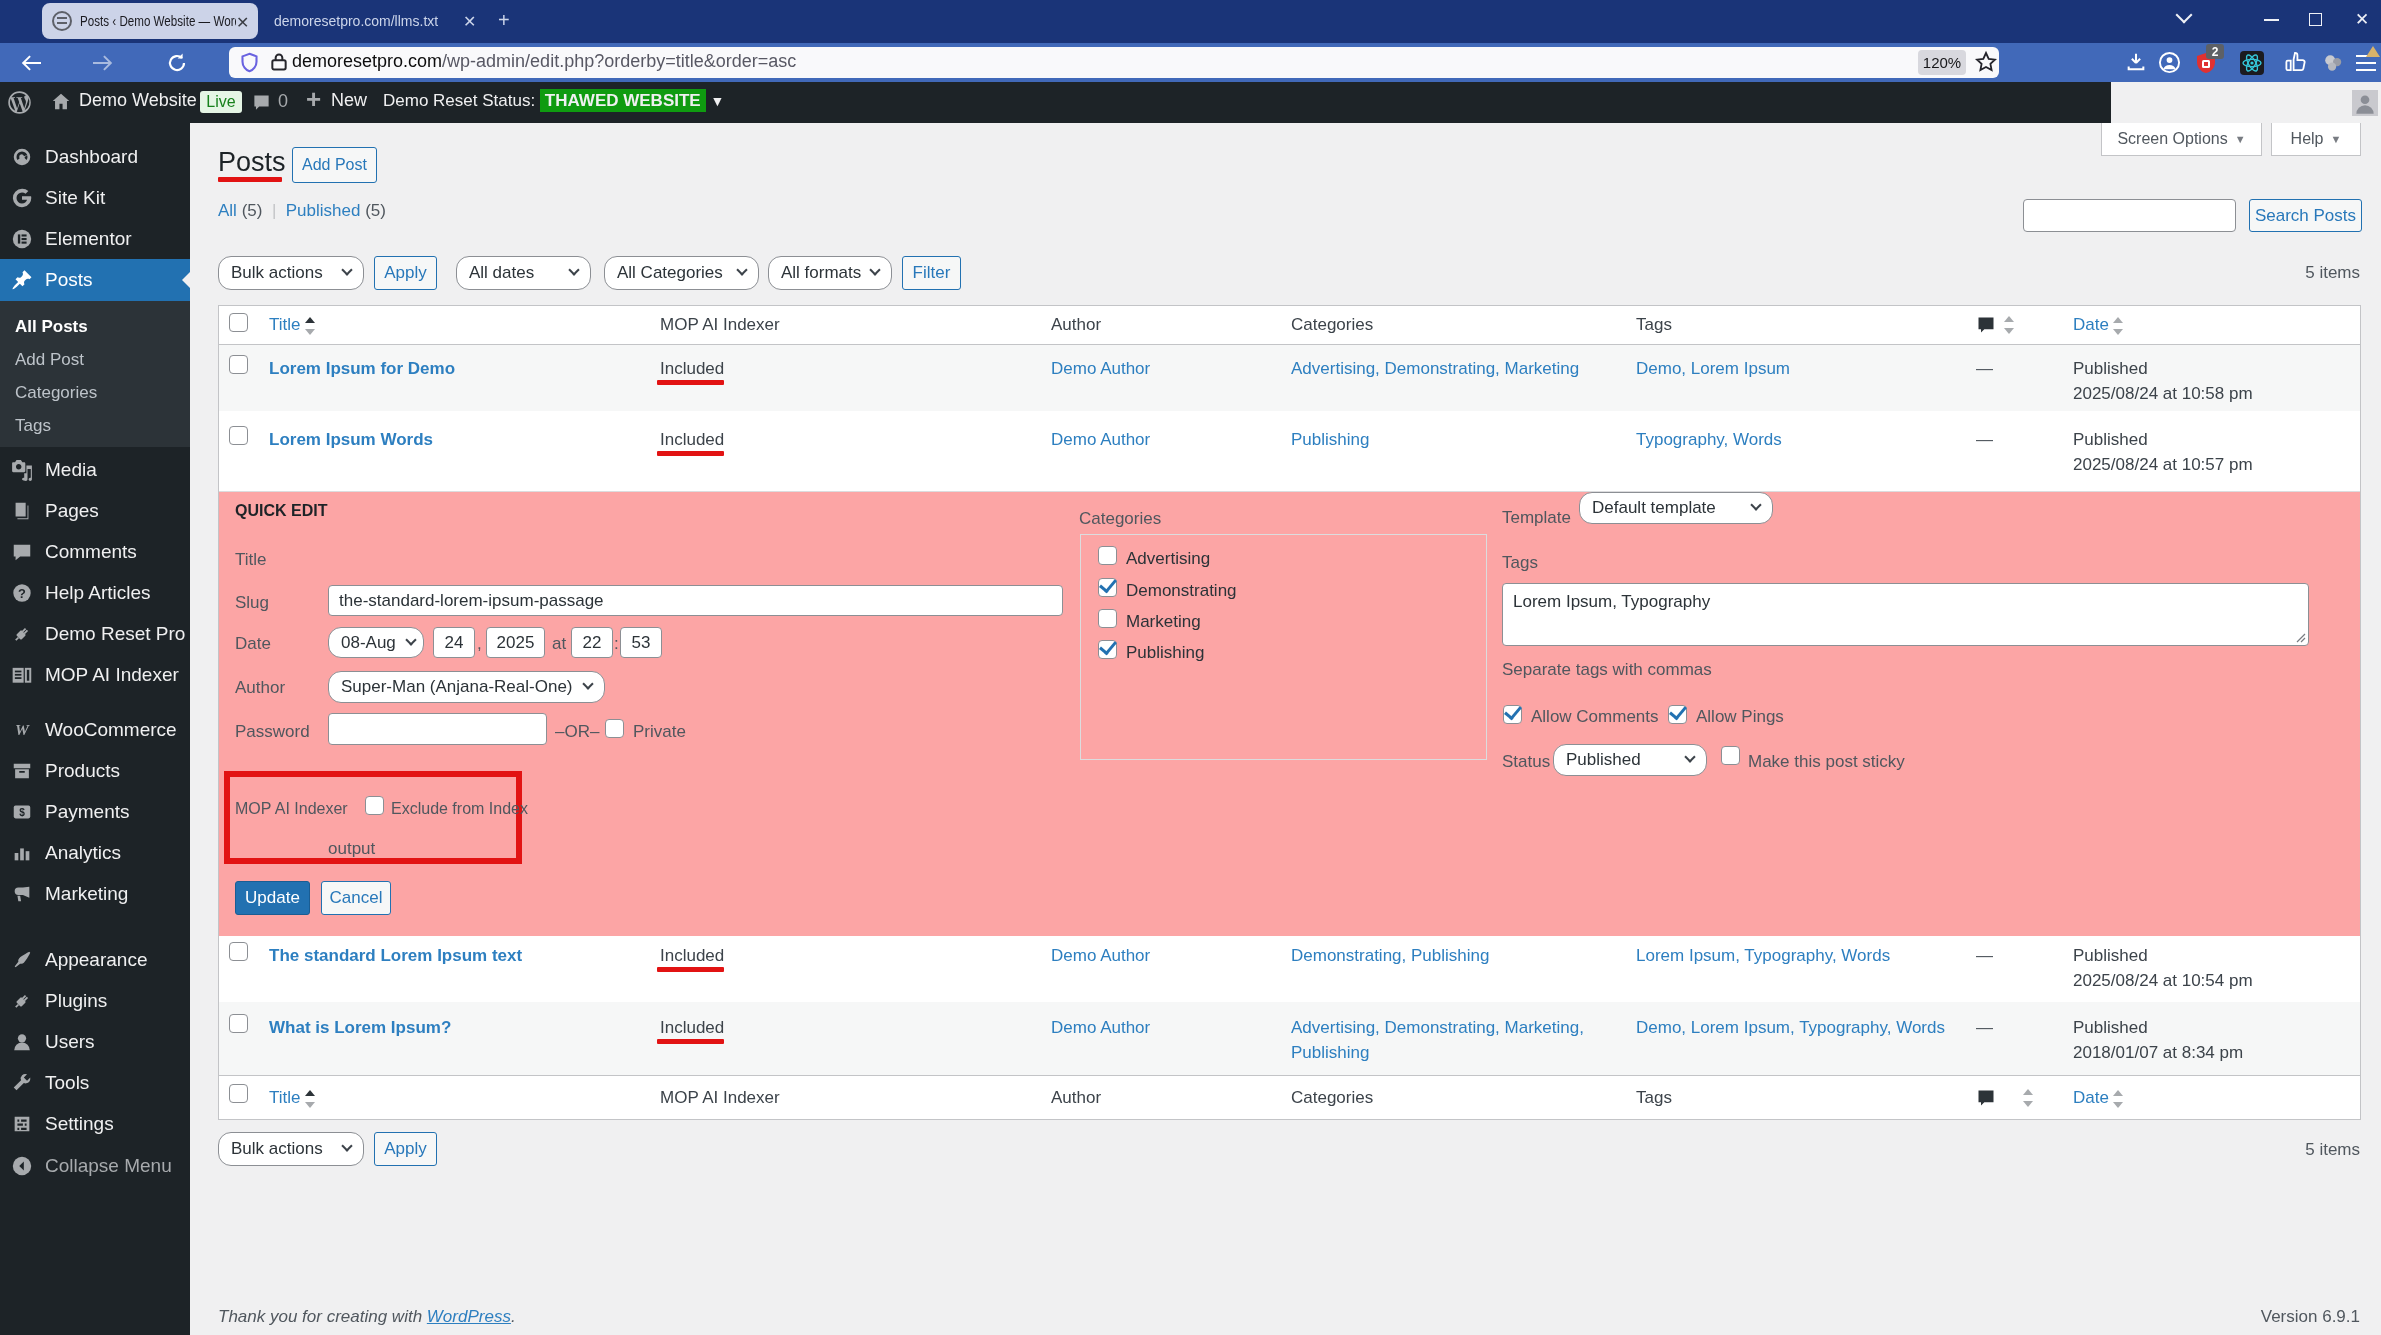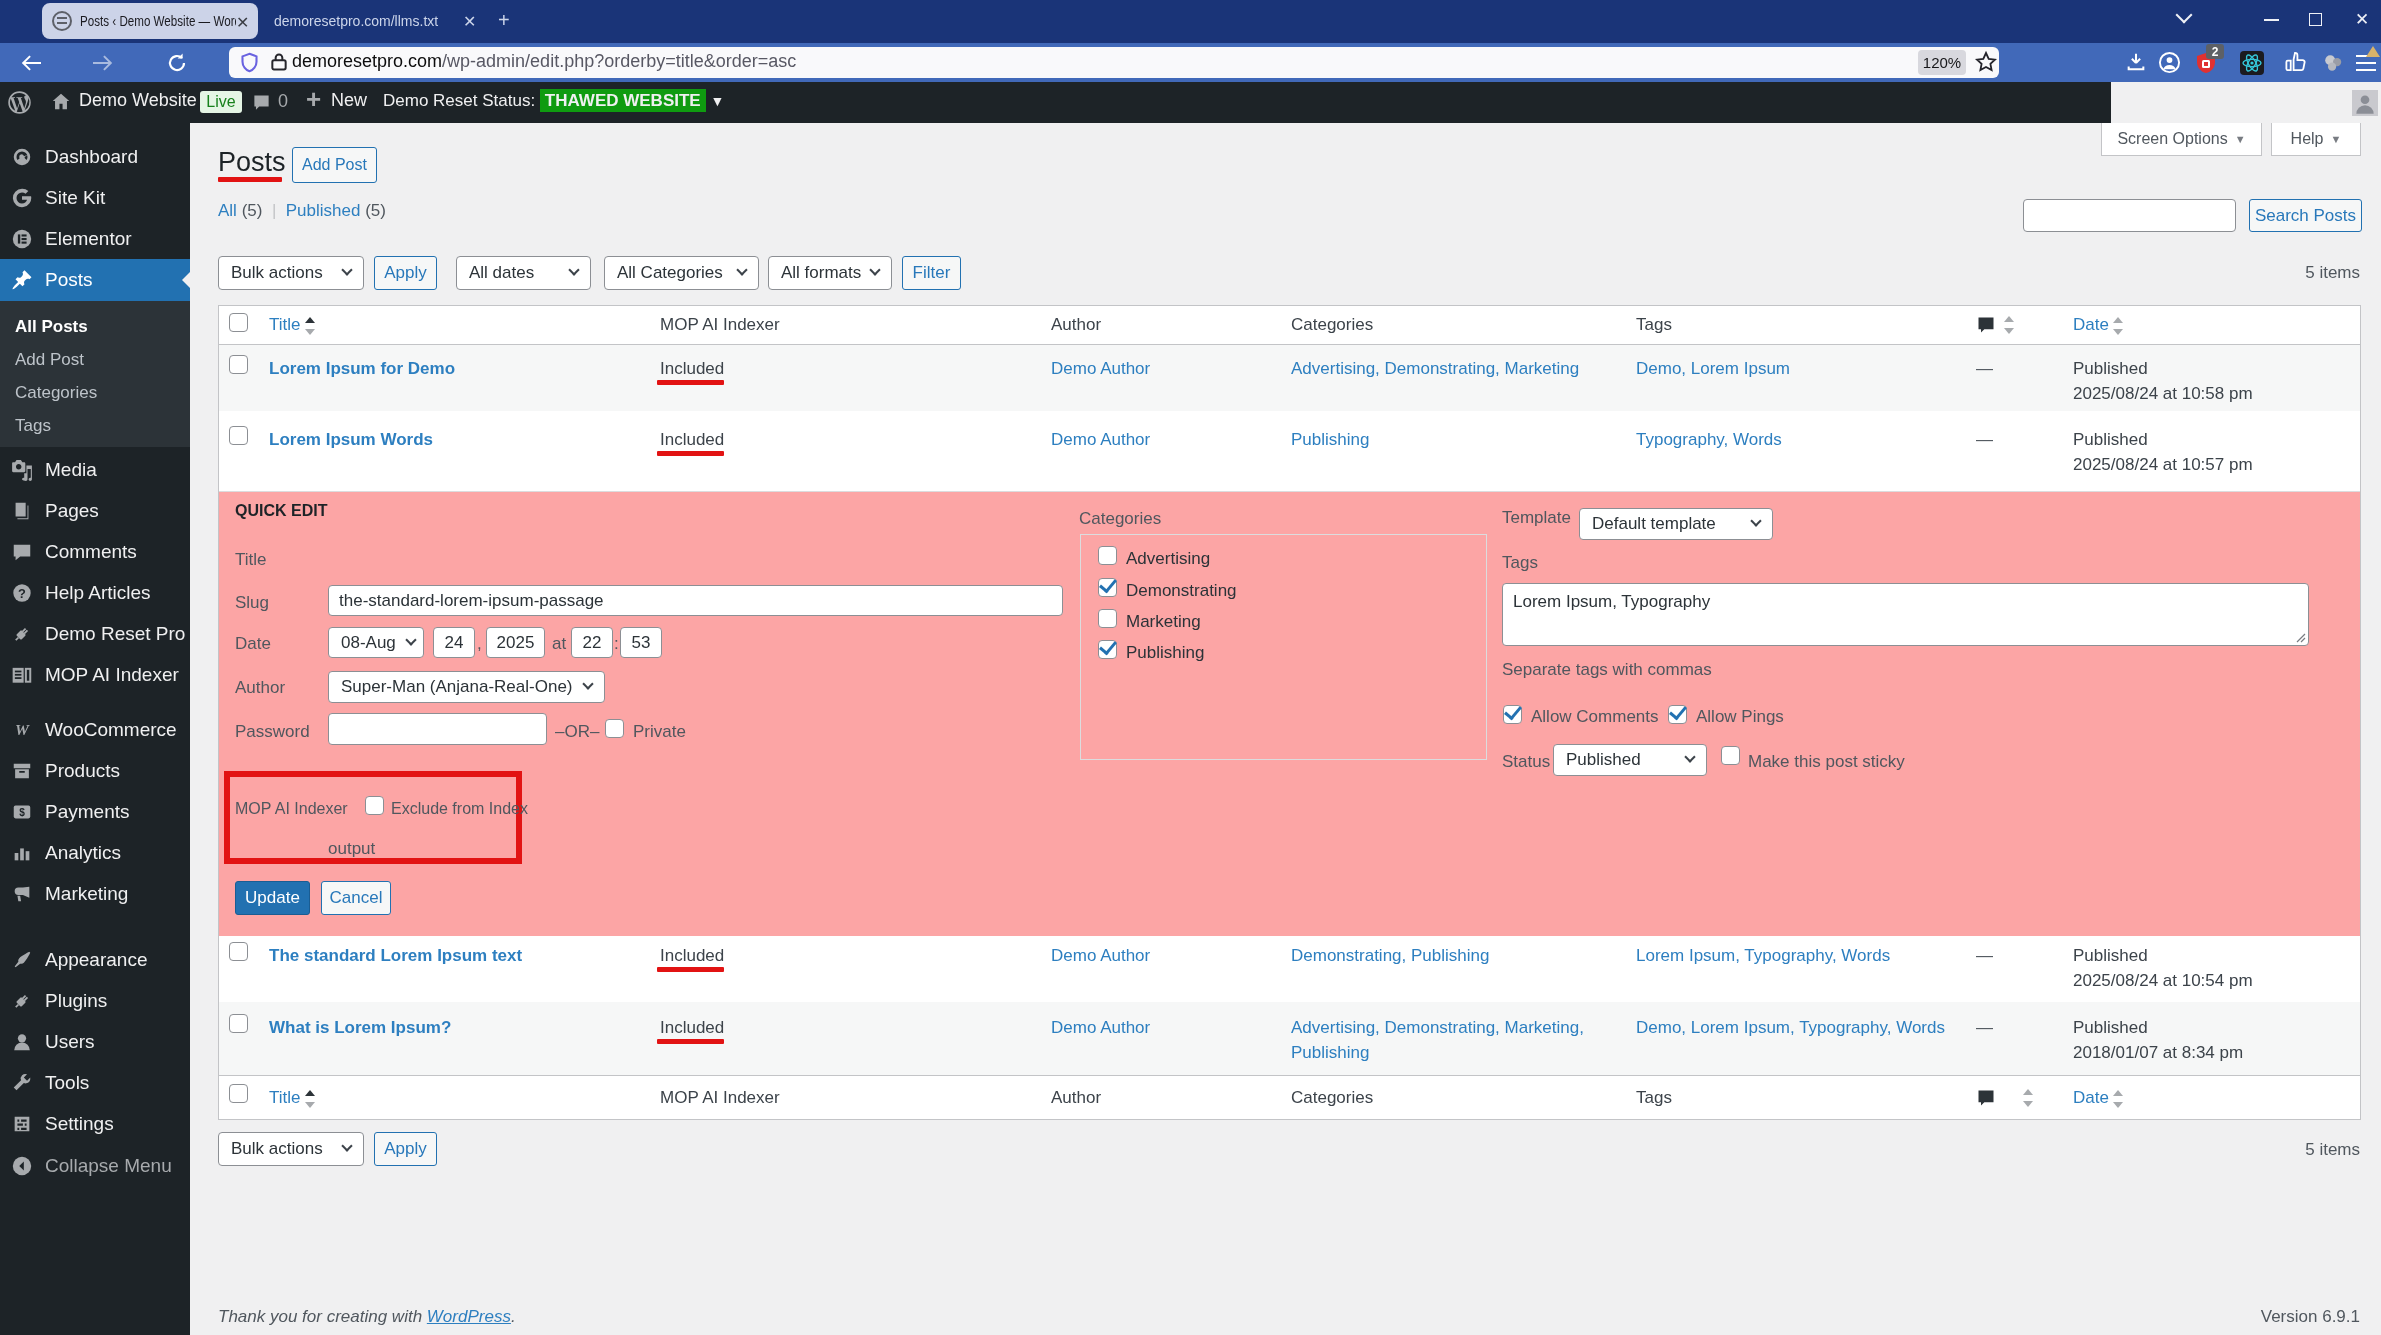--- a/index.html
+++ b/index.html
@@ -5,21 +5,21 @@
 * { margin:0; padding:0; box-sizing:border-box; }
 html,body { width:2381px; height:1335px; overflow:hidden; }
 body { font-family:"Liberation Sans",sans-serif; position:relative; background:#f0f0f1; }
 .abs { position:absolute; }
 .t { position:absolute; font-size:17px; line-height:24px; color:#3c434a; white-space:nowrap; }
 .lnk { color:#2d7fc0; }
 .b { font-weight:bold; }
 .grey { color:#50575e; }
 .cb { position:absolute; width:19px; height:19px; background:#fff; border:1px solid #8c8f94; border-radius:4px; }
 .cbc::after { content:""; position:absolute; left:4px; top:-3px; width:7px; height:13px; border-right:3px solid #2271b1; border-bottom:3px solid #2271b1; transform:rotate(40deg); }
-.sel { position:absolute; background:#fff; border:1px solid #8c8f94; border-radius:4px; font-size:17px; color:#2c3338; display:flex; align-items:center; padding:0 30px 0 12px; white-space:nowrap; overflow:hidden; }
+.sel { position:absolute; background:#fff; border:1px solid #8c8f94; border-radius:13px; font-size:17px; color:#2c3338; display:flex; align-items:center; padding:0 30px 0 12px; white-space:nowrap; overflow:hidden; }
 .sel .ch { position:absolute; right:12px; top:50%; margin-top:-7px; width:8px; height:8px; border-right:2px solid #3c434a; border-bottom:2px solid #3c434a; transform:rotate(45deg); }
 .inp { position:absolute; background:#fff; border:1px solid #8c8f94; border-radius:4px; font-size:17px; color:#2c3338; display:flex; align-items:center; padding:0 10px; }
 .btn2 { position:absolute; background:#f6f7f7; border:1px solid #2271b1; border-radius:3px; color:#2878ba; font-size:17px; display:flex; align-items:center; justify-content:center; }
 .btn1 { position:absolute; background:#2271b1; border:1px solid #1a5d93; border-radius:3px; color:#fff; font-size:17px; display:flex; align-items:center; justify-content:center; }
 .redline { position:absolute; height:5px; background:#e21313; border-radius:1px; }
 svg { display:block; }
 .mi { position:absolute; left:0; width:190px; height:40px; display:flex; align-items:center; }
 .mi svg { width:22px; height:22px; margin-left:11px; flex:none; }
 .mi span { margin-left:12px; white-space:nowrap; }
 .smi { position:absolute; left:15px; font-size:17px; line-height:20px; color:#bdc3c9; white-space:nowrap; }
@@ -398,21 +398,21 @@
       <div class="cb" style="left:879px;top:54px;"></div>
       <div class="t" style="left:907px;top:55px;color:#2c3338;">Advertising</div>
       <div class="cb cbc" style="left:879px;top:86px;"></div>
       <div class="t" style="left:907px;top:87px;color:#2c3338;">Demonstrating</div>
       <div class="cb" style="left:879px;top:117px;"></div>
       <div class="t" style="left:907px;top:118px;color:#2c3338;">Marketing</div>
       <div class="cb cbc" style="left:879px;top:148px;"></div>
       <div class="t" style="left:907px;top:149px;color:#2c3338;">Publishing</div>
 
       <div class="t grey" style="left:1283px;top:14px;">Template</div>
-      <div class="sel" style="left:1360px;top:16px;width:194px;height:32px;">Default template<div class="ch"></div></div>
+      <div class="sel" style="left:1360px;top:0;width:194px;height:32px;">Default template<div class="ch"></div></div>
       <div class="t grey" style="left:1283px;top:59px;">Tags</div>
       <div class="abs" style="left:1283px;top:91px;width:807px;height:63px;background:#fff;border:1px solid #8c8f94;border-radius:4px;">
         <div class="t" style="left:10px;top:6px;color:#2c3338;">Lorem Ipsum, Typography</div>
         <svg style="position:absolute;right:2px;bottom:2px;" width="10" height="10" viewBox="0 0 10 10">
             <path d="M9 1L1 9M9 5L5 9" stroke="#787c82" stroke-width="1.2"></path>
           </svg>
       </div>
       <div class="t grey" style="left:1283px;top:166px;">Separate tags with commas</div>
       <div class="cb cbc" style="left:1284px;top:213px;"></div>
       <div class="t grey" style="left:1312px;top:213px;">Allow Comments</div>

